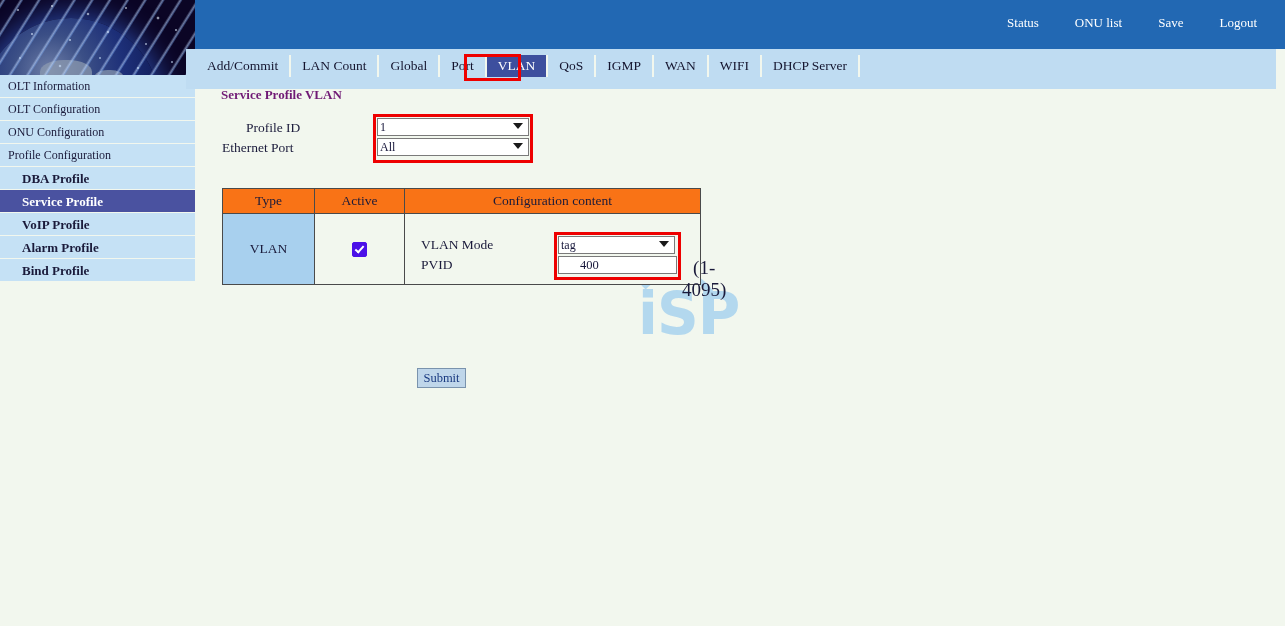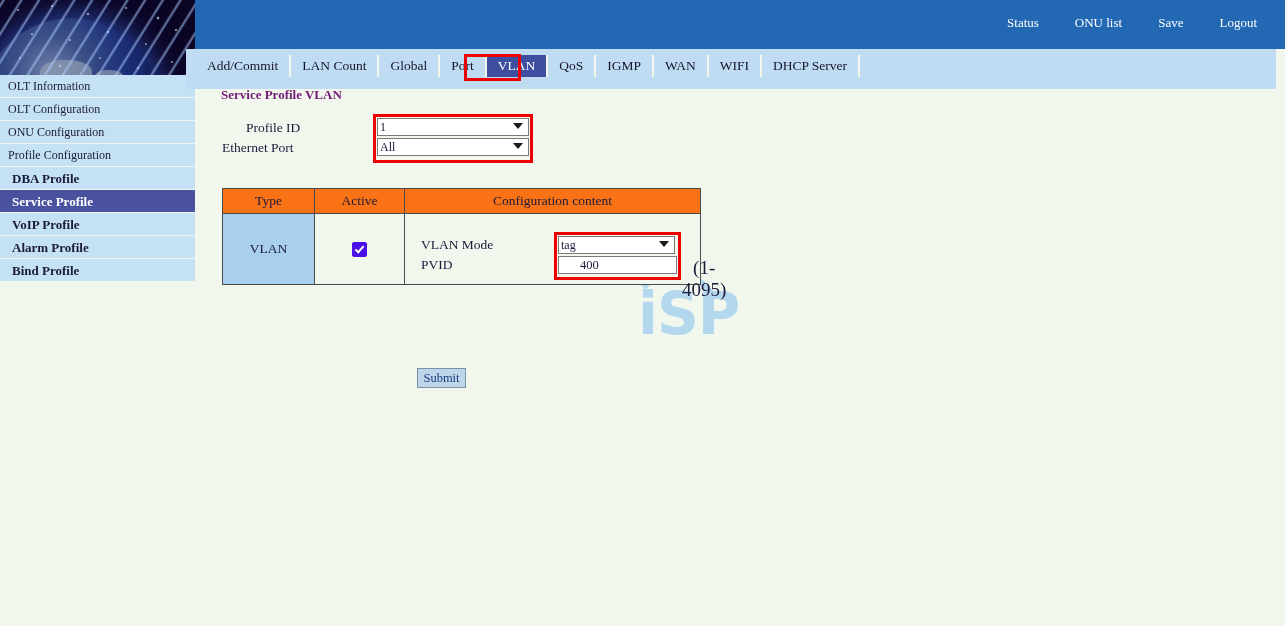--- a/index.html
+++ b/index.html
@@ -131,21 +131,21 @@
     background: #c5e1f5;
     border-bottom: 1px solid #f2f7ee;
     font-size: 12px;
     color: #1a1a3a;
     padding-left: 8px;
     box-sizing: border-box;
     white-space: nowrap;
     cursor: pointer;
   }
   .nav-item.sub {
-    padding-left: 12px;
+    padding-left: 22px;
     font-size: 13px;
     font-weight: bold;
   }
   .nav-item.active {
     background: #4a52a0;
     color: #ffffff;
   }
 
   
   #header {

